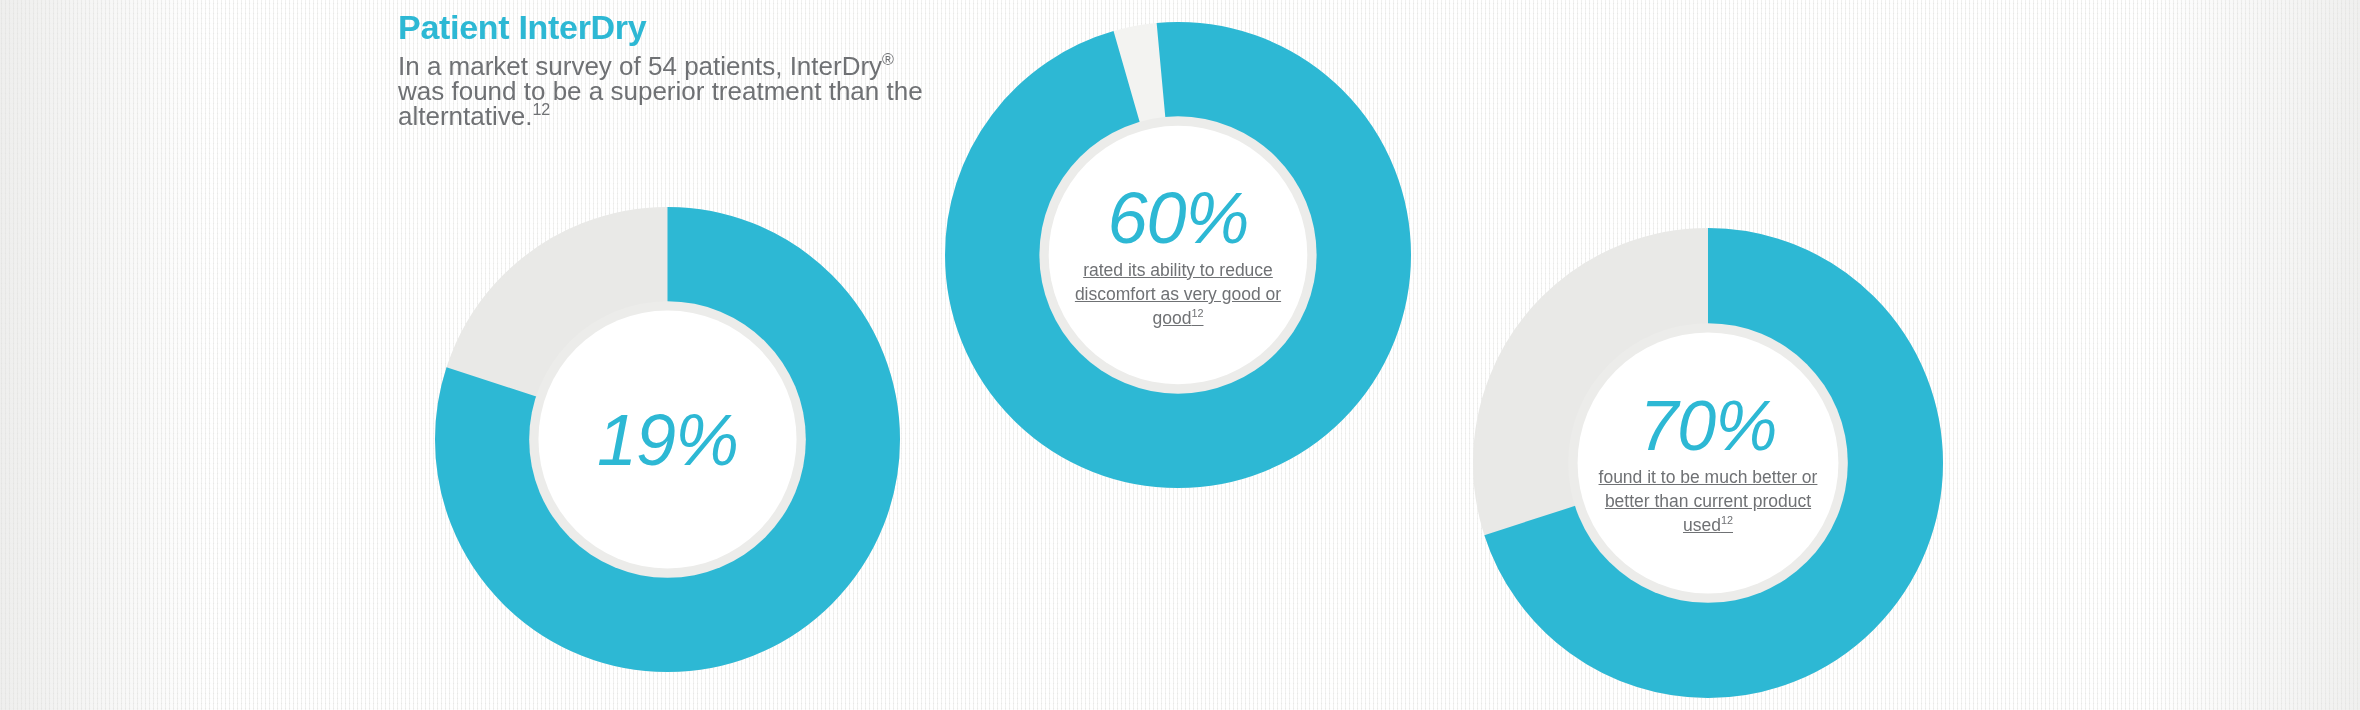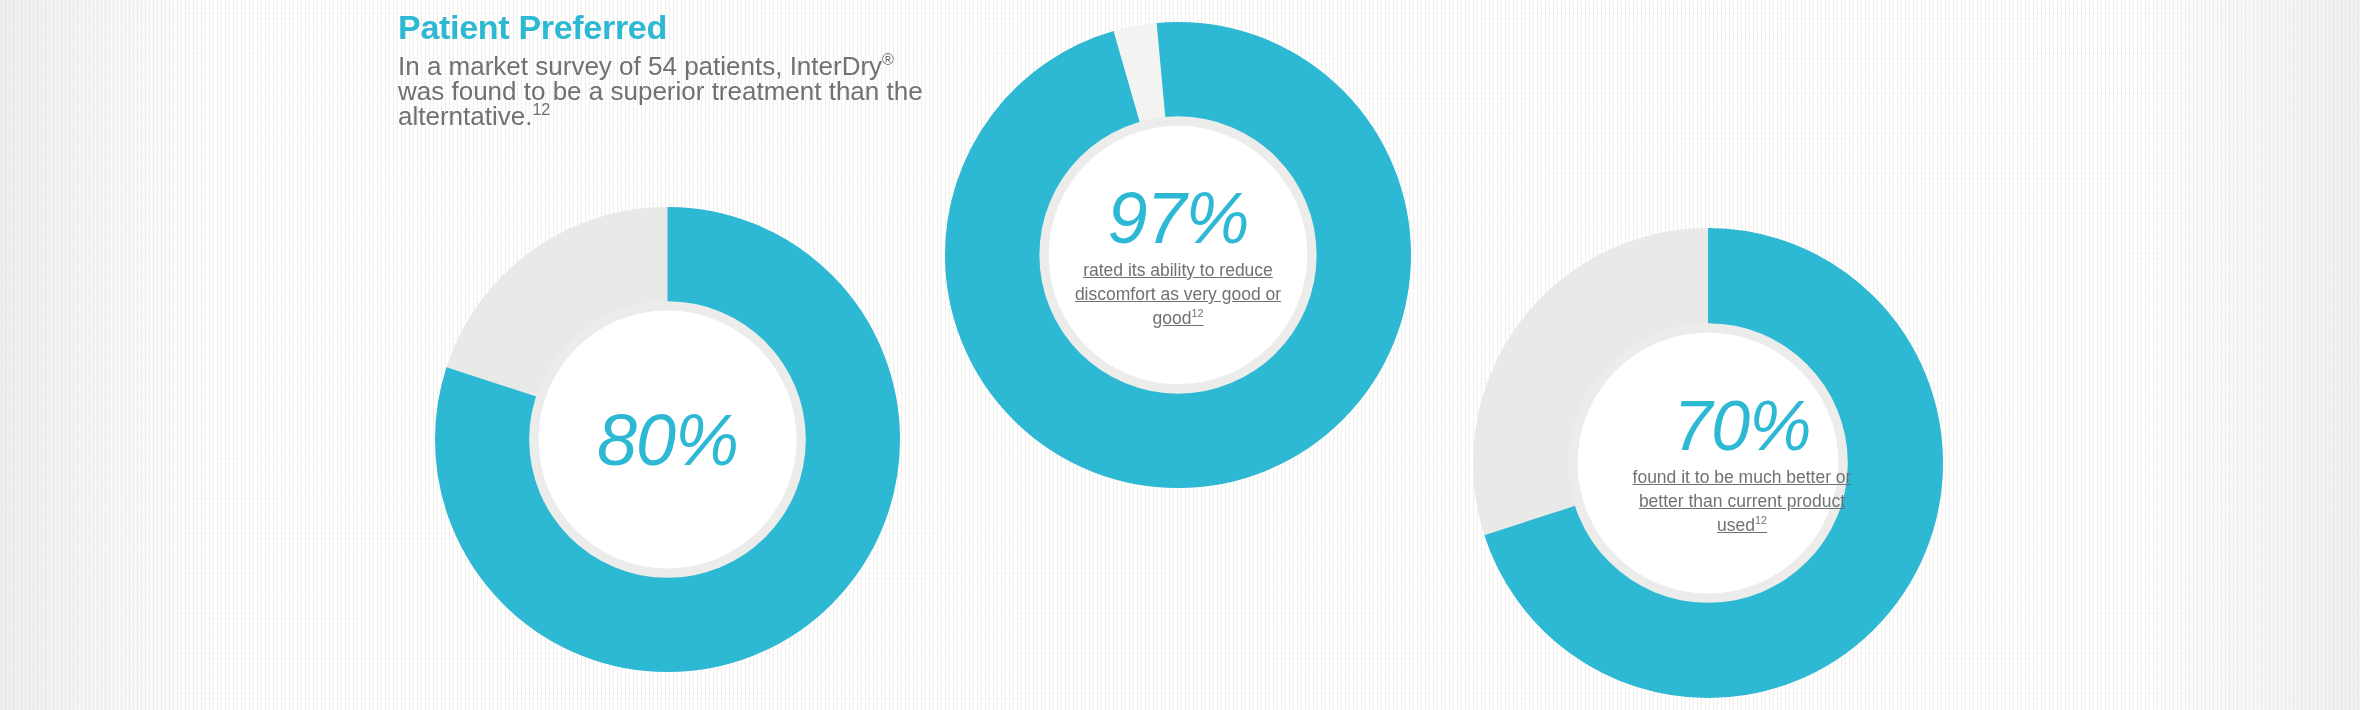--- a/index.html
+++ b/index.html
@@ -117,56 +117,56 @@
     color: #6f7174;
     text-decoration: underline;
   }
 
   
   #donut-80 .donut-value  { font-size: 72px; line-height: 76px; }
   #donut-80 .donut-center { width: 210px; }
   #donut-97 .donut-value  { font-size: 72px; line-height: 76px; }
   #donut-97 .donut-center { width: 230px; }
   #donut-70 .donut-value  { font-size: 70px; line-height: 74px; }
-  #donut-70 .donut-center { width: 235px; margin-left: 34px; }
+  #donut-70 .donut-center { width: 235px; }
 </style>
 </head>
 <body>
 
 <div id="stage">
 
   <div id="texture"></div>
   <div id="vignette"></div>
 
   <div id="header">
-    <h1 id="page-title">Patient Preferred</h1>
+    <h1 id="page-title">Patient InterDry</h1>
     <p id="page-subtitle"><span>In a market survey of 54 patients, InterDry</span><span class="sup">®</span><span> was found to be a superior treatment than the alterntative.</span><span class="sup">12</span></p>
   </div>
 
   <div class="donut" id="donut-80" style="left:435px; top:207px; width:465px; height:465px;">
     <svg viewBox="0 0 200 200" width="465" height="465">
       <circle cx="100" cy="100" r="79" fill="none" stroke="#e9e9e7" stroke-width="42"></circle>
       <circle cx="100" cy="100" r="79" fill="none" stroke="#2db8d4" stroke-width="42" stroke-dasharray="397.10 99.27" stroke-dashoffset="0.00" transform="rotate(-90 100 100)"></circle>
       <circle cx="100" cy="100" r="59.5" fill="#ececea"></circle>
       <circle cx="100" cy="100" r="55.5" fill="#ffffff"></circle>
     </svg>
     <div class="donut-center">
-      <div class="donut-value">80%</div>
+      <div class="donut-value">19%</div>
     </div>
   </div>
 
   <div class="donut" id="donut-97" style="left:945px; top:22px; width:466px; height:466px;">
     <svg viewBox="0 0 200 200" width="466" height="466">
       <circle cx="100" cy="100" r="79" fill="none" stroke="#f3f3f1" stroke-width="42"></circle>
       <circle cx="100" cy="100" r="79" fill="none" stroke="#2db8d4" stroke-width="42" stroke-dasharray="481.48 14.89" stroke-dashoffset="7.45" transform="rotate(-90 100 100)"></circle>
       <circle cx="100" cy="100" r="59.5" fill="#ececea"></circle>
       <circle cx="100" cy="100" r="55.5" fill="#ffffff"></circle>
     </svg>
     <div class="donut-center">
-      <div class="donut-value">97%</div>
+      <div class="donut-value">60%</div>
       <div class="donut-caption"><span>rated its ability to reduce discomfort as very good or good</span><span class="sup">12</span></div>
     </div>
   </div>
 
   <div class="donut" id="donut-70" style="left:1473px; top:228px; width:470px; height:470px;">
     <svg viewBox="0 0 200 200" width="470" height="470">
       <circle cx="100" cy="100" r="79" fill="none" stroke="#e9e9e7" stroke-width="42"></circle>
       <circle cx="100" cy="100" r="79" fill="none" stroke="#2db8d4" stroke-width="42" stroke-dasharray="347.46 148.91" stroke-dashoffset="0.00" transform="rotate(-90 100 100)"></circle>
       <circle cx="100" cy="100" r="59.5" fill="#ececea"></circle>
       <circle cx="100" cy="100" r="55.5" fill="#ffffff"></circle>

